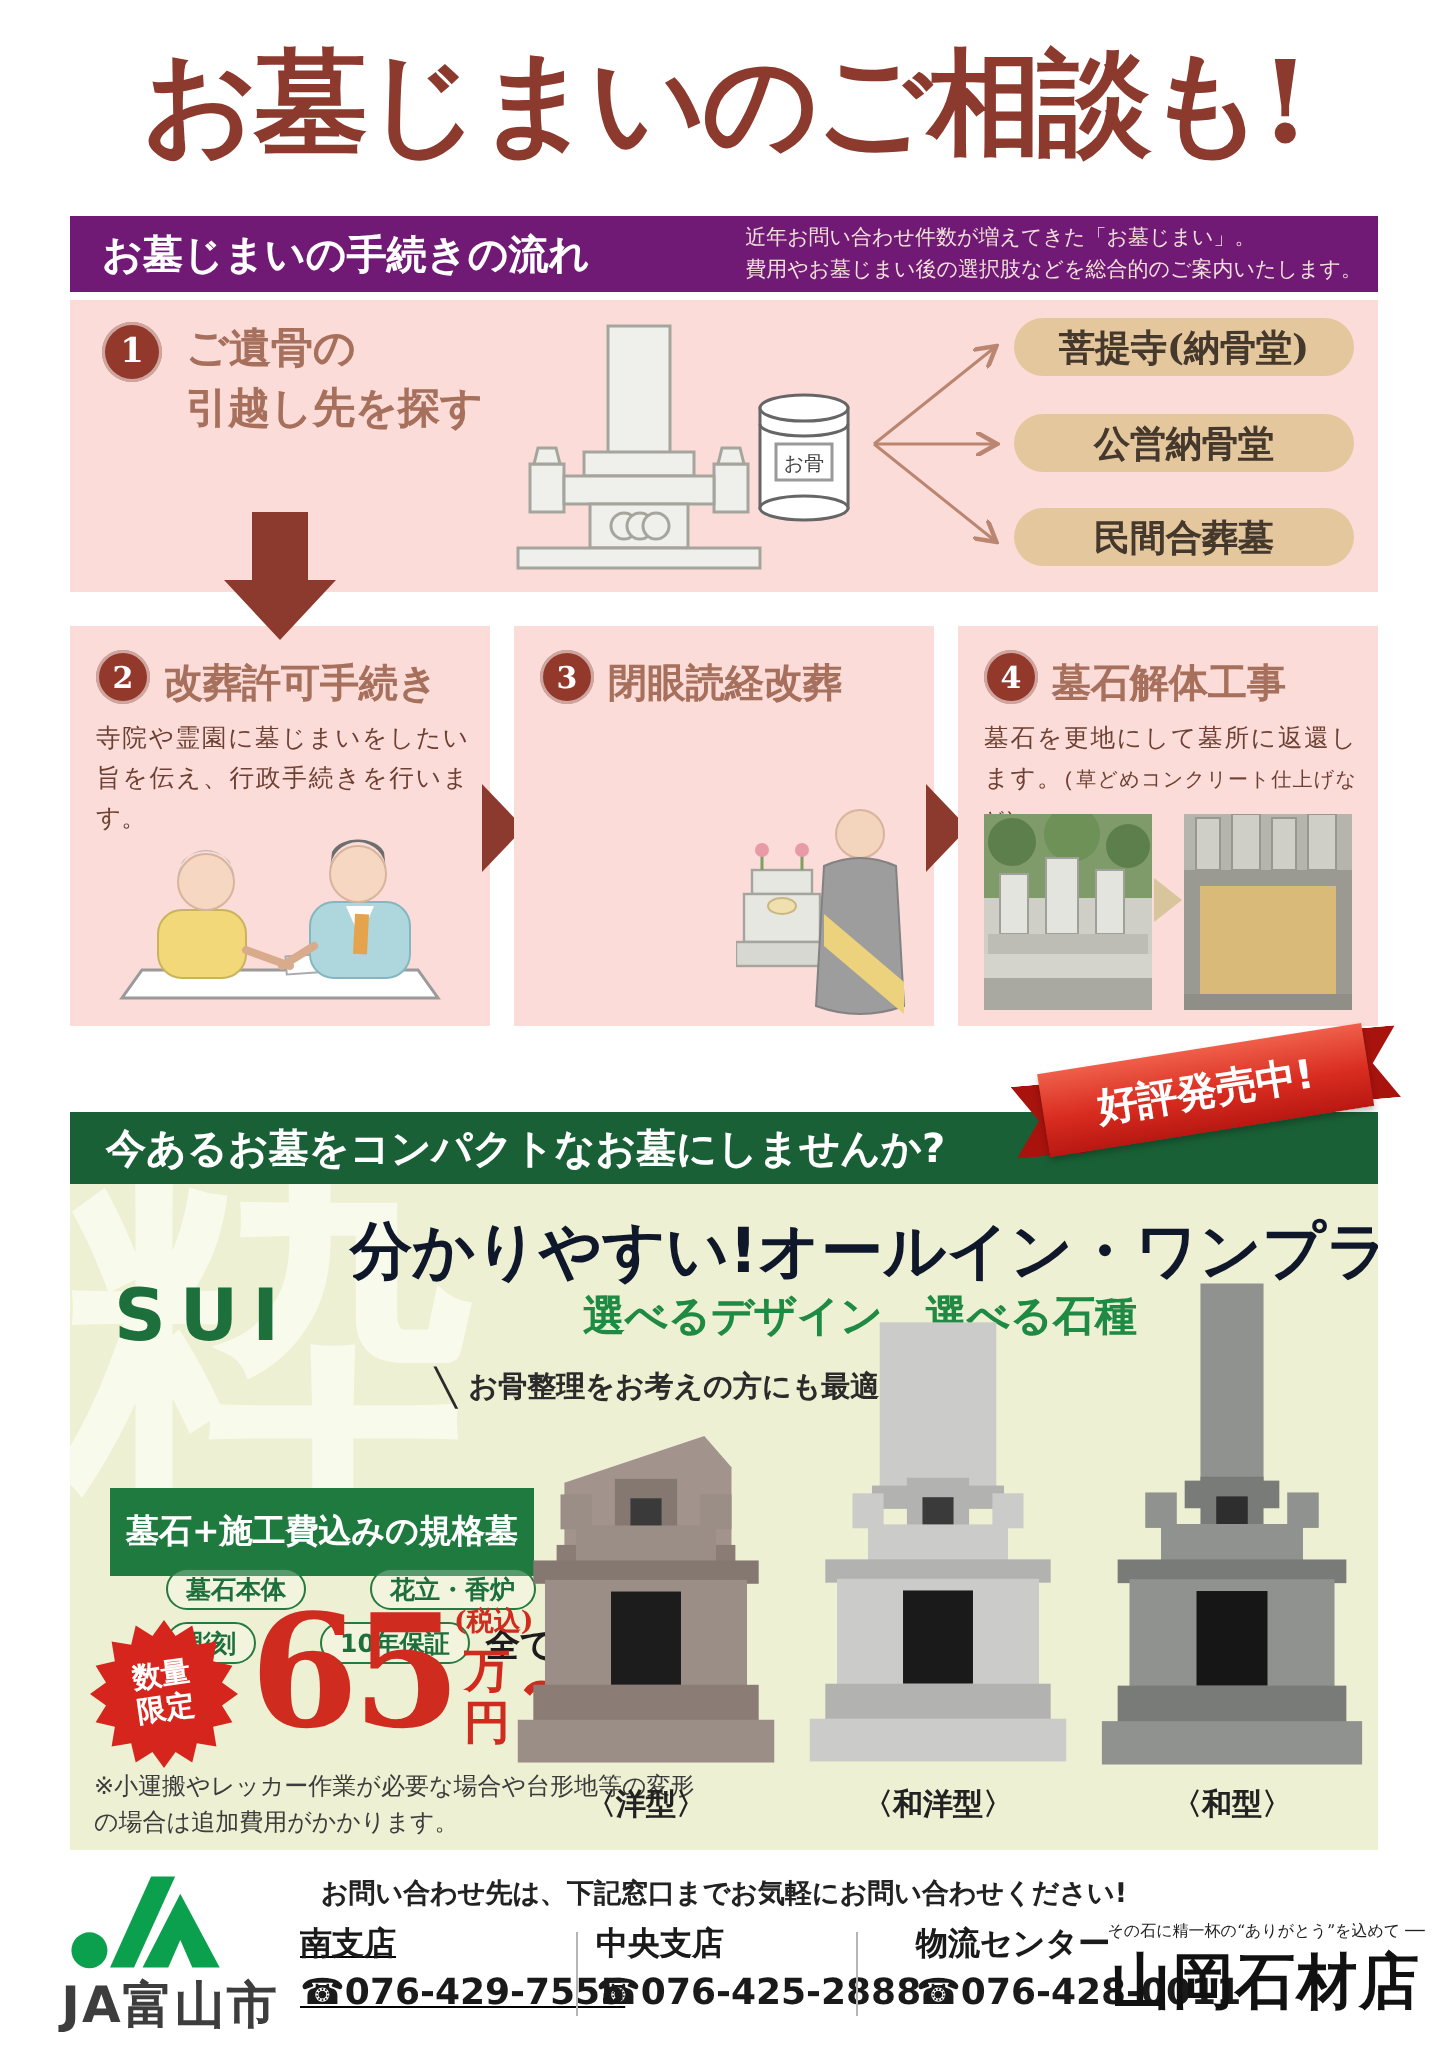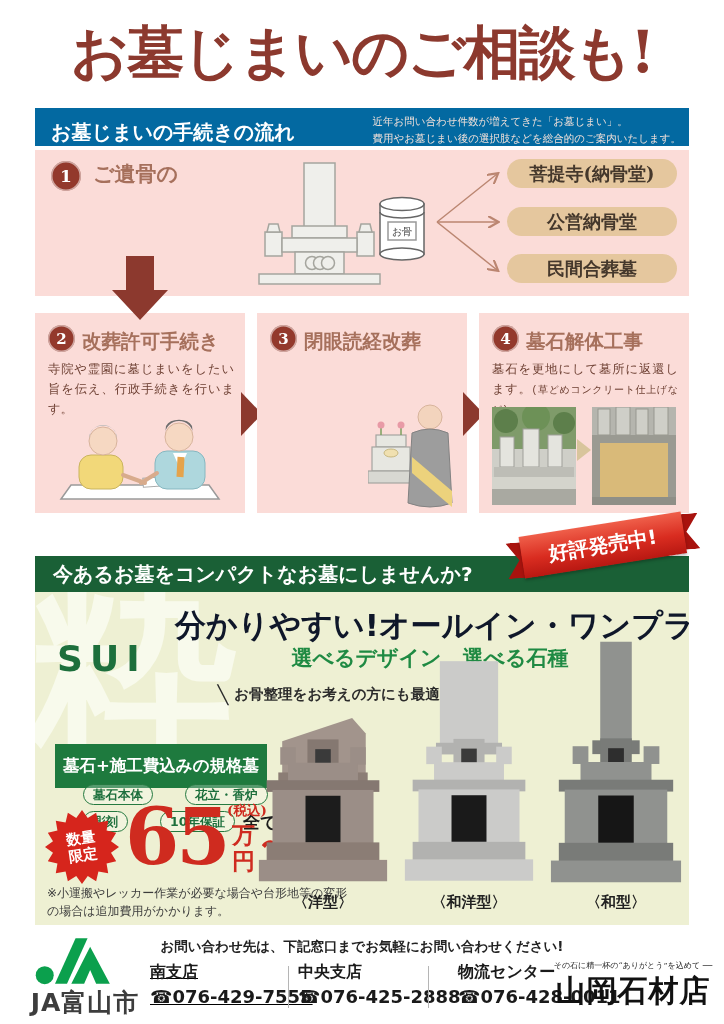--- a/index.html
+++ b/index.html
@@ -3,21 +3,21 @@
 <meta charset="utf-8">
 <style>
   html,body{margin:0;padding:0;background:#e9e9e9;}
   #page{position:relative;width:724px;height:1024px;background:#ffffff;overflow:hidden;
         font-family:"DejaVu Sans","Liberation Sans",sans-serif;}
   .abs{position:absolute;}
   
   #main-title{left:0;right:0;top:16px;text-align:center;font-family:"DejaVu Serif","Liberation Serif",serif;
     font-weight:bold;font-size:57px;letter-spacing:-2px;color:#8c392e;line-height:1.25;}
   
-  #flow-header{left:35px;top:108px;width:654px;height:38px;background:#0369a1;display:flex;align-items:flex-end;}
+  #flow-header{left:35px;top:108px;width:654px;height:38px;background:#701a75;display:flex;align-items:center;}
   #flow-heading{color:#fff;font-size:20px;font-weight:bold;padding-left:16px;white-space:nowrap;}
   #flow-note{margin-left:auto;padding-right:8px;text-align:left;color:#f2e1da;
     font-family:"DejaVu Serif","Liberation Serif",serif;font-size:10.5px;line-height:1.55;white-space:nowrap;}
   
   .pinkbox{background:#fbdcd8;}
   #step1-box{left:35px;top:150px;width:654px;height:146px;}
   .stepnum{background:#93392c;color:#fff;border-radius:50%;display:flex;align-items:center;justify-content:center;
     font-family:"DejaVu Serif","Liberation Serif",serif;font-weight:bold;box-shadow:inset 0 0 0 1.5px rgba(255,255,255,.55);}
   .step-title{color:#a6705c;font-weight:bold;}
   .step-desc{color:#6e4033;font-family:Liberation Mono, monospace;font-size:12.3px;line-height:1.62;text-align:justify;}
@@ -93,20 +93,21 @@
     <div id="flow-note">
       <div>近年お問い合わせ件数が増えてきた「お墓じまい」。</div>
       <div>費用やお墓じまい後の選択肢などを総合的のご案内いたします。</div>
     </div>
   </div>
 
   <div class="abs pinkbox" id="step1-box">
     <div class="abs stepnum" style="left:16px;top:11px;width:30px;height:30px;font-size:17px;">1</div>
     <div class="abs step-title" style="left:58px;top:9px;font-size:21px;line-height:1.45;">
       <div>ご遺骨の</div>
+      <div>引越し先を探す</div>
     </div>
 
     <svg class="abs" style="left:222px;top:10px;" width="125" height="128" viewBox="0 0 125 128">
       <g fill="#efefeb" stroke="#a5a59e" stroke-width="1.5">
         <rect x="47" y="3" width="31" height="64"></rect>
         <rect x="35" y="66" width="55" height="12"></rect>
         <rect x="8" y="72" width="17" height="24"></rect>
         <rect x="100" y="72" width="17" height="24"></rect>
         <polygon points="10,72 23,72 21,64 12,64"></polygon>
         <polygon points="102,72 115,72 113,64 104,64"></polygon>

